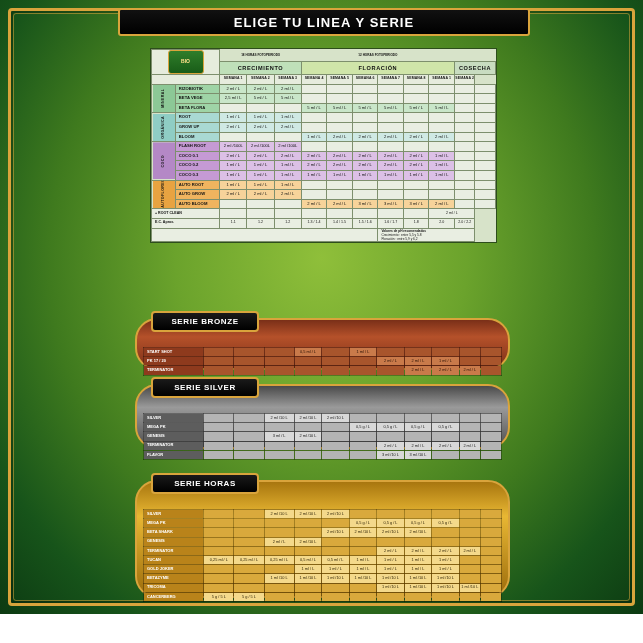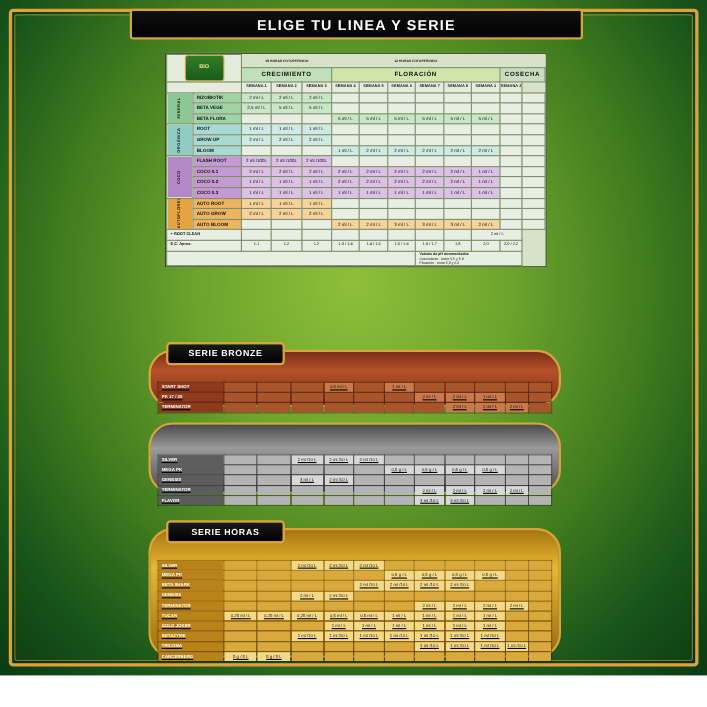--- a/index.html
+++ b/index.html
@@ -76,21 +76,20 @@
     display:flex;align-items:center;justify-content:center;color:#ffe08a;font-size:5px;font-weight:bold;
   }
 
   .footer-row td{background:#e9eee2;font-size:3.6px;}
   .footer-note{font-size:3.2px;text-align:left;padding-left:3px;line-height:1.3;background:#e9eee2;}
 
   
   .serie{
     position:absolute;border-radius:22px;padding:18px 6px 5px 6px;
     box-sizing:border-box;
-    text-decoration:underline;
   }
   .serie-title{
     position:absolute;left:14px;top:-9px;height:17px;min-width:86px;
     border-radius:4px;border:2px solid #d9a43c;
     display:flex;align-items:center;justify-content:center;
     font-size:8px;font-weight:bold;color:#fff;letter-spacing:.6px;padding:0 9px;
     background:linear-gradient(#1a1a1a,#000);
   }
   .serie-inner{margin-top:9px;}
   .serie table td{font-size:3.9px;height:8.2px;border:.5px solid rgba(0,0,0,.28);}
@@ -451,20 +450,21 @@
               <td class="cell">2 ml / L</td>
               <td class="cell">2 ml / L</td>
               <td class="blank"></td>
             </tr>
           </tbody>
       </table>
     </div>
   </div>
 
   <div class="serie" id="serie-silver">
+    <div class="serie-title">SERIE SILVER</div>
     <div class="serie-inner">
       <table>
         <colgroup>
           <col style="width:16%">
           <col style="width:8%">
             <col style="width:8%">
             <col style="width:8%">
           <col style="width:7.3%">
             <col style="width:7.3%">
             <col style="width:7.3%">

